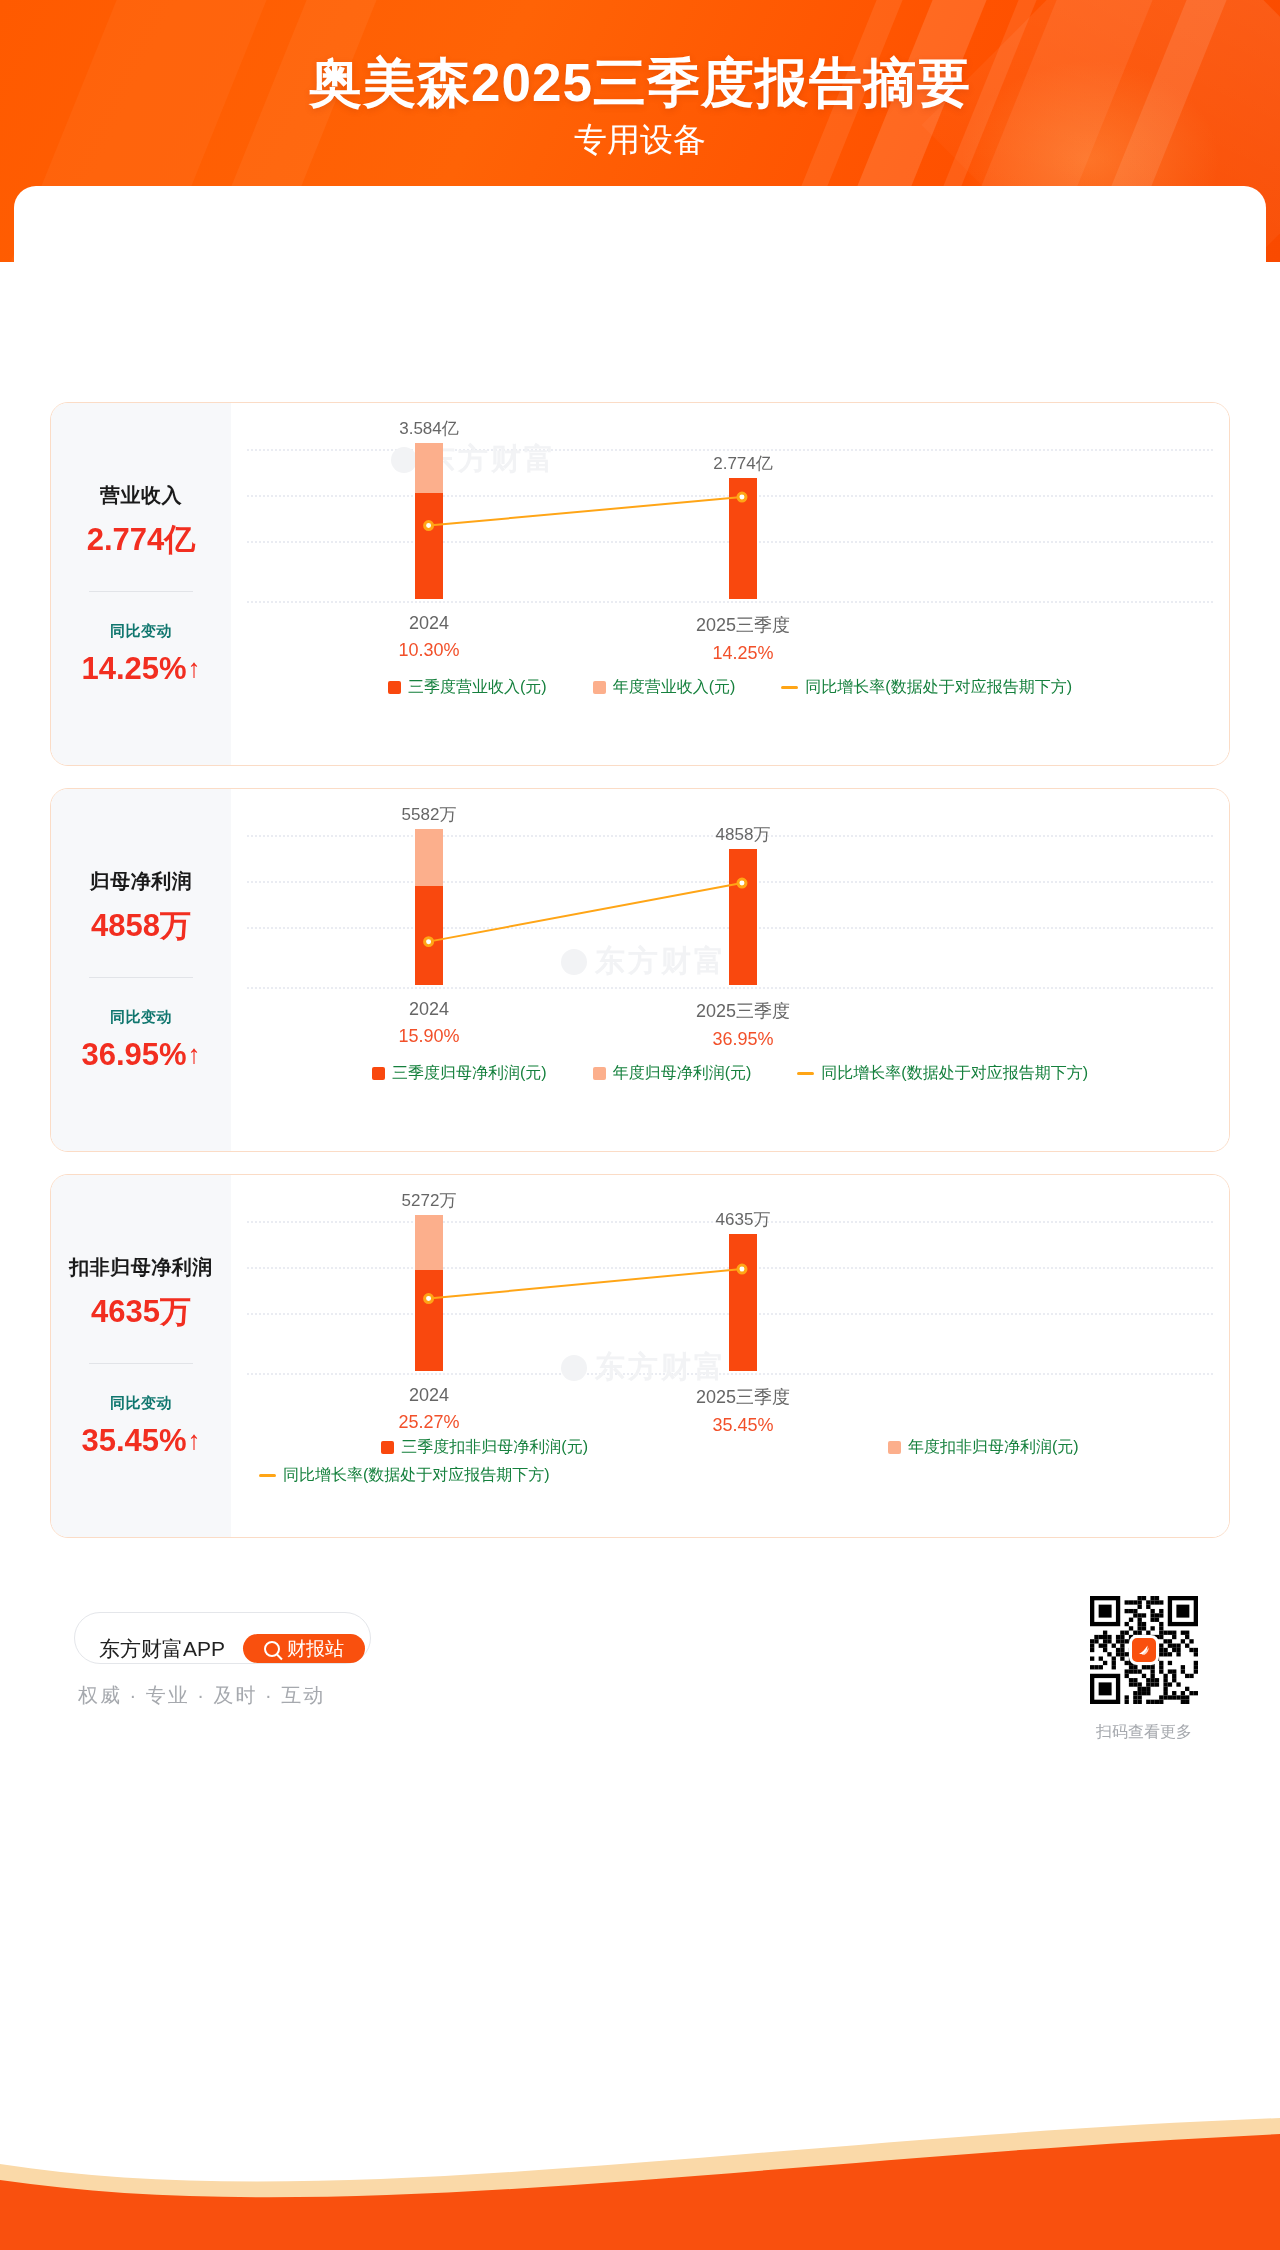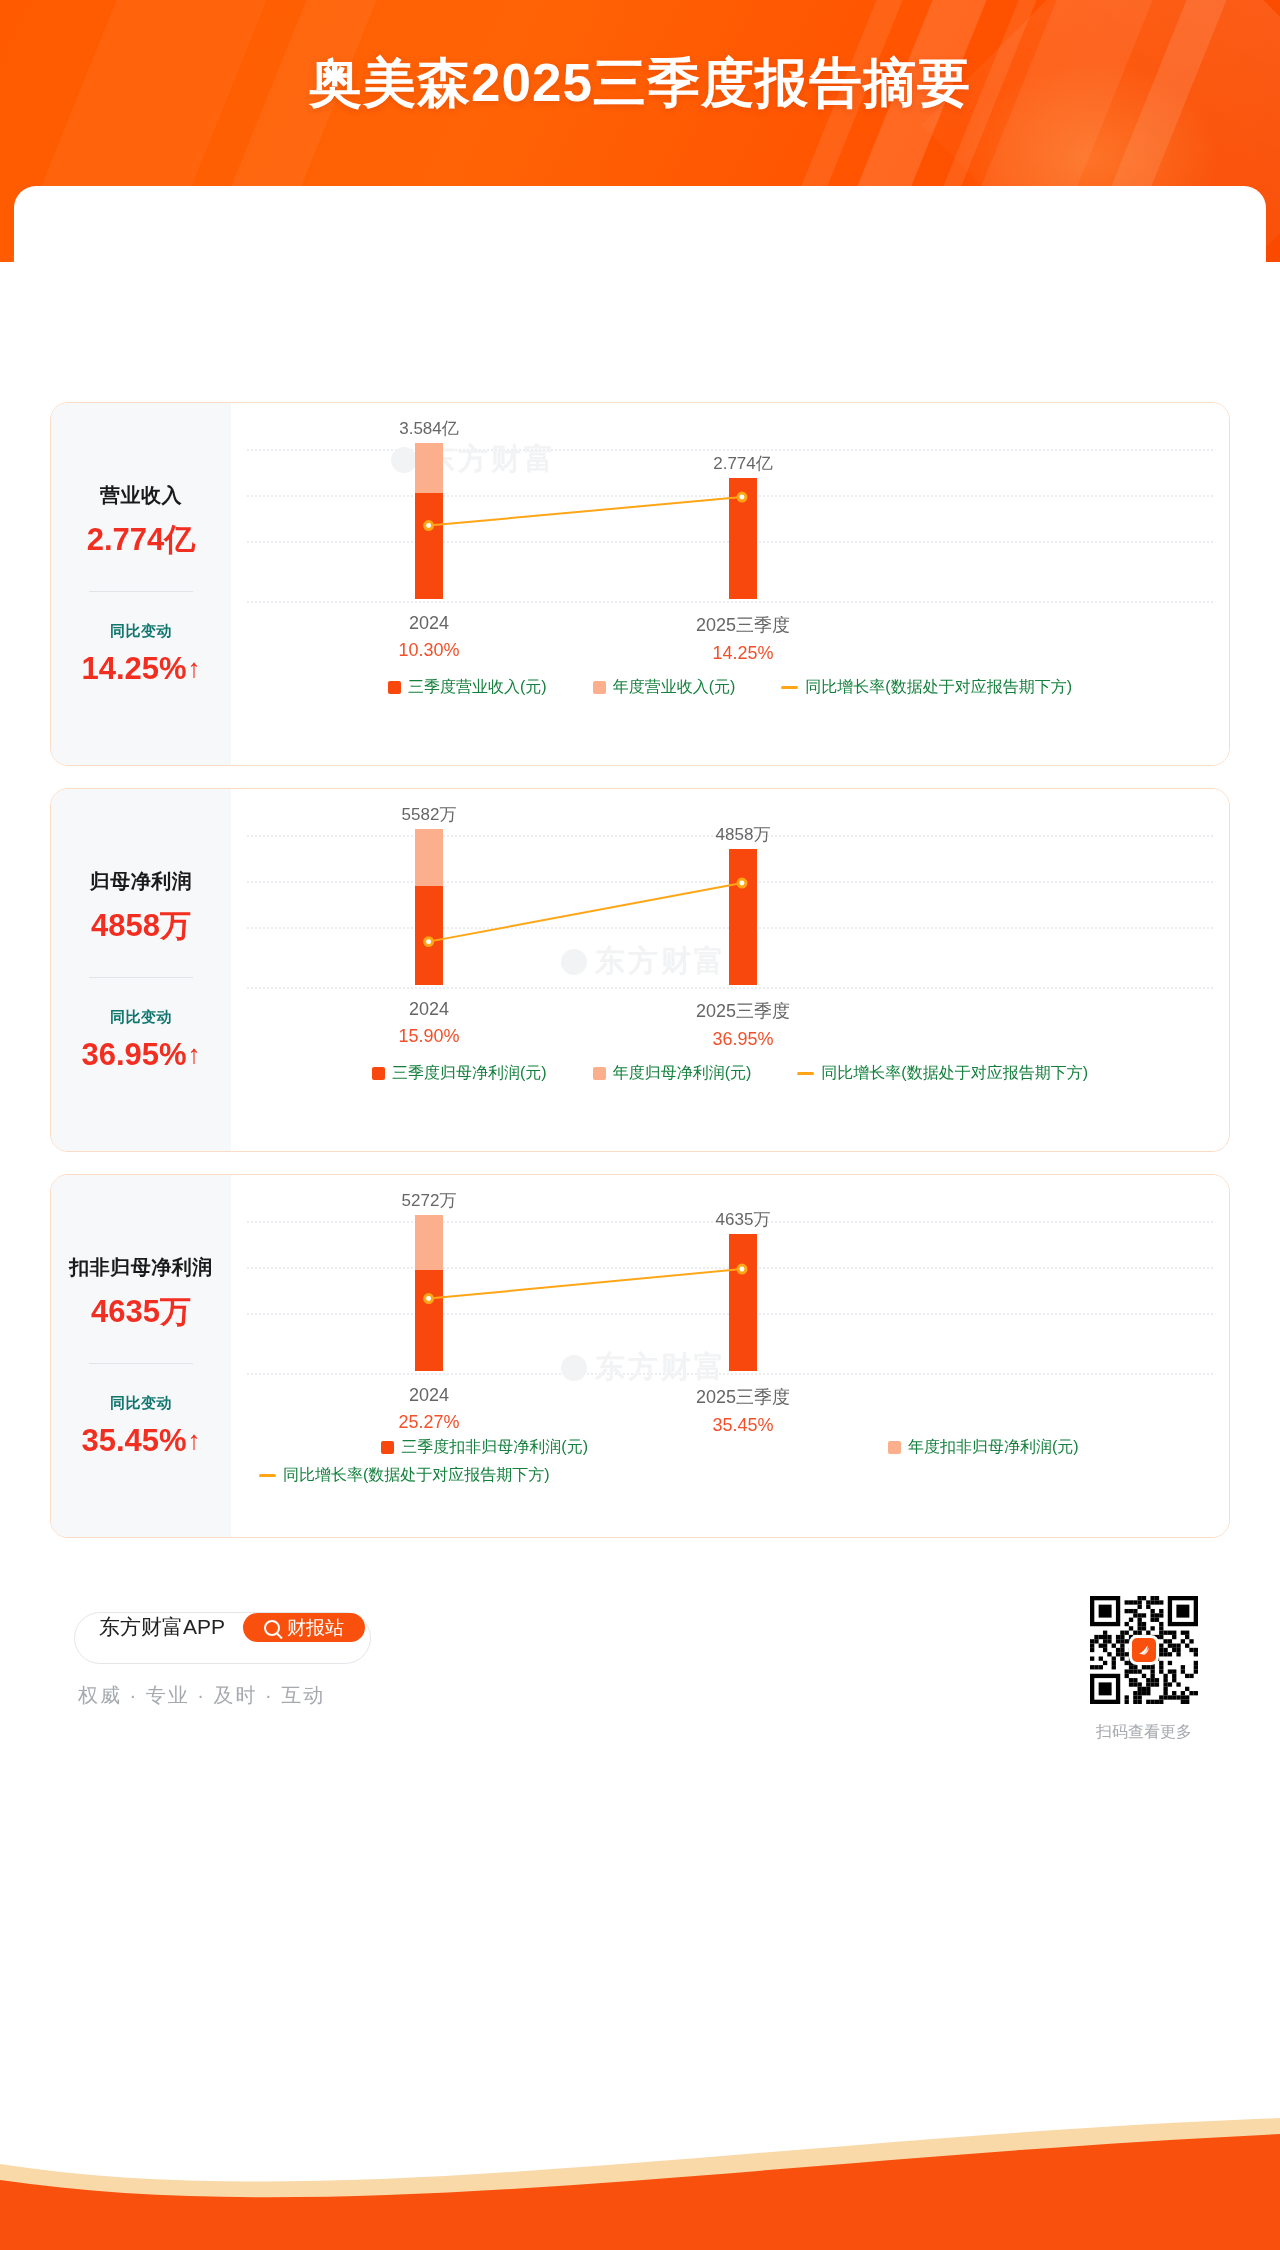--- a/index.html
+++ b/index.html
@@ -114,21 +114,21 @@
   .legend-row { display:flex; justify-content:center; align-items:center; gap:46px; width:100%; }
   .litem { display:flex; align-items:center; gap:7px; font-size:16px; color:#15803d; white-space:nowrap; }
   .lsw   { width:13px; height:13px; border-radius:2px; flex:0 0 auto; }
   .lline { width:17px; height:3px; border-radius:2px; flex:0 0 auto; }
 
   
   .promo { position:absolute; left:36px; top:1404px; width:1180px; height:150px; }
   .app-pill {
     position:absolute; left:24px; top:22px; height:52px;
     border:1px solid #E4E6EA; border-radius:26px;
-    display:flex; align-items:flex-start; padding-left:24px; padding-right:5px;
+    display:flex; align-items:flex-end; padding-left:24px; padding-right:5px;
   }
   .app-name { font-size:21px; color:#222; }
   .app-btn {
     margin-left:18px; height:29px; border-radius:21px; background:#F9500E;
     color:#fff; font-size:19px; display:flex; align-items:center;
     gap:7px; padding:0 21px;
   }
   .mag {
     width:16px; height:16px; border:2px solid #fff; border-radius:50%;
     position:relative; flex:0 0 auto;
@@ -158,20 +158,21 @@
   <div class="hs1 hstreak"></div>
   <div class="hs2 hstreak"></div>
   <div class="hs3 hstreak"></div>
   <div class="hs4 hstreak"></div>
   <div class="hs5 hstreak"></div>
   <div class="hs6 hstreak"></div>
   <div class="hs7 hstreak"></div>
   <div class="hglow"></div>
   <div class="hvee"></div>
   <div class="title">奥美森2025三季度报告摘要</div>
+  <div class="subtitle">专用设备</div>
 </div>
 
 <div class="sheet">
 
   <div class="card" id="card0">
     <div class="leftpanel">
       <div class="metric-name">营业收入</div>
       <div class="metric-val">2.774亿</div>
       <div class="lp-divider"></div>
       <div class="change-name">同比变动</div>

